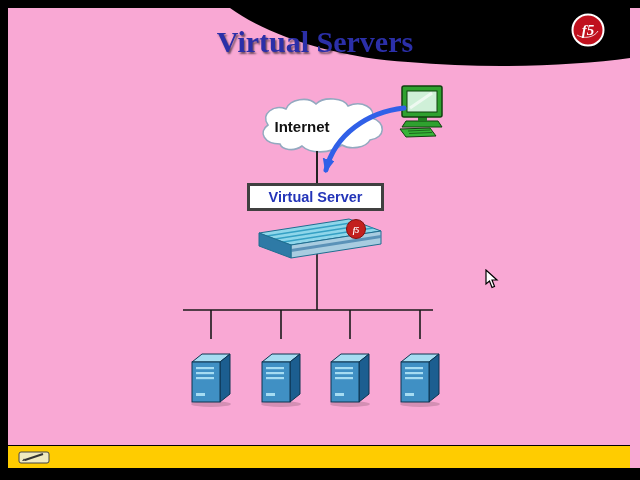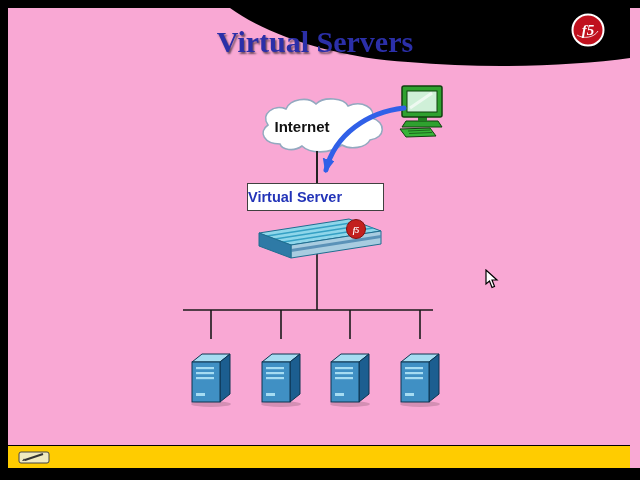--- a/index.html
+++ b/index.html
@@ -18,22 +18,22 @@
 
   .cloud{left:244px;top:88px;width:140px;height:62px;}
   .cloud-label{left:254px;top:110px;width:80px;text-align:center;
                font-size:15px;font-weight:bold;color:#111;z-index:3;}
 
   .pc{left:388px;top:76px;width:52px;height:54px;z-index:2;}
   .arrow{left:305px;top:92px;width:105px;height:84px;z-index:4;}
   .vline-cloud{left:308px;top:143px;width:2px;height:34px;background:#222;}
 
   .vsbox{left:239px;top:175px;width:137px;height:28px;background:#fff;
-         border:1px solid #404040;box-sizing:border-box;z-index:3;
-         display:flex;align-items:center;justify-content:flex-start;}
+         border:3px solid #404040;box-sizing:border-box;z-index:3;
+         display:flex;align-items:center;justify-content:center;}
   .vsbox span{font-size:14.5px;font-weight:bold;color:#2334B8;}
 
   .appliance{left:247px;top:203px;width:132px;height:52px;z-index:2;}
   .connectors{left:172px;top:240px;width:258px;height:100px;}
   .servers{left:0;top:328px;width:622px;height:66px;}
   .tower{position:absolute;top:8px;width:46px;height:64px;}
 
   .toolbar{left:0;top:437px;width:622px;height:23px;background:#FFCC00;
            border-top:1px solid #000;box-sizing:border-box;}
   .pen-btn{position:absolute;left:10px;top:3px;width:36px;height:16px;

